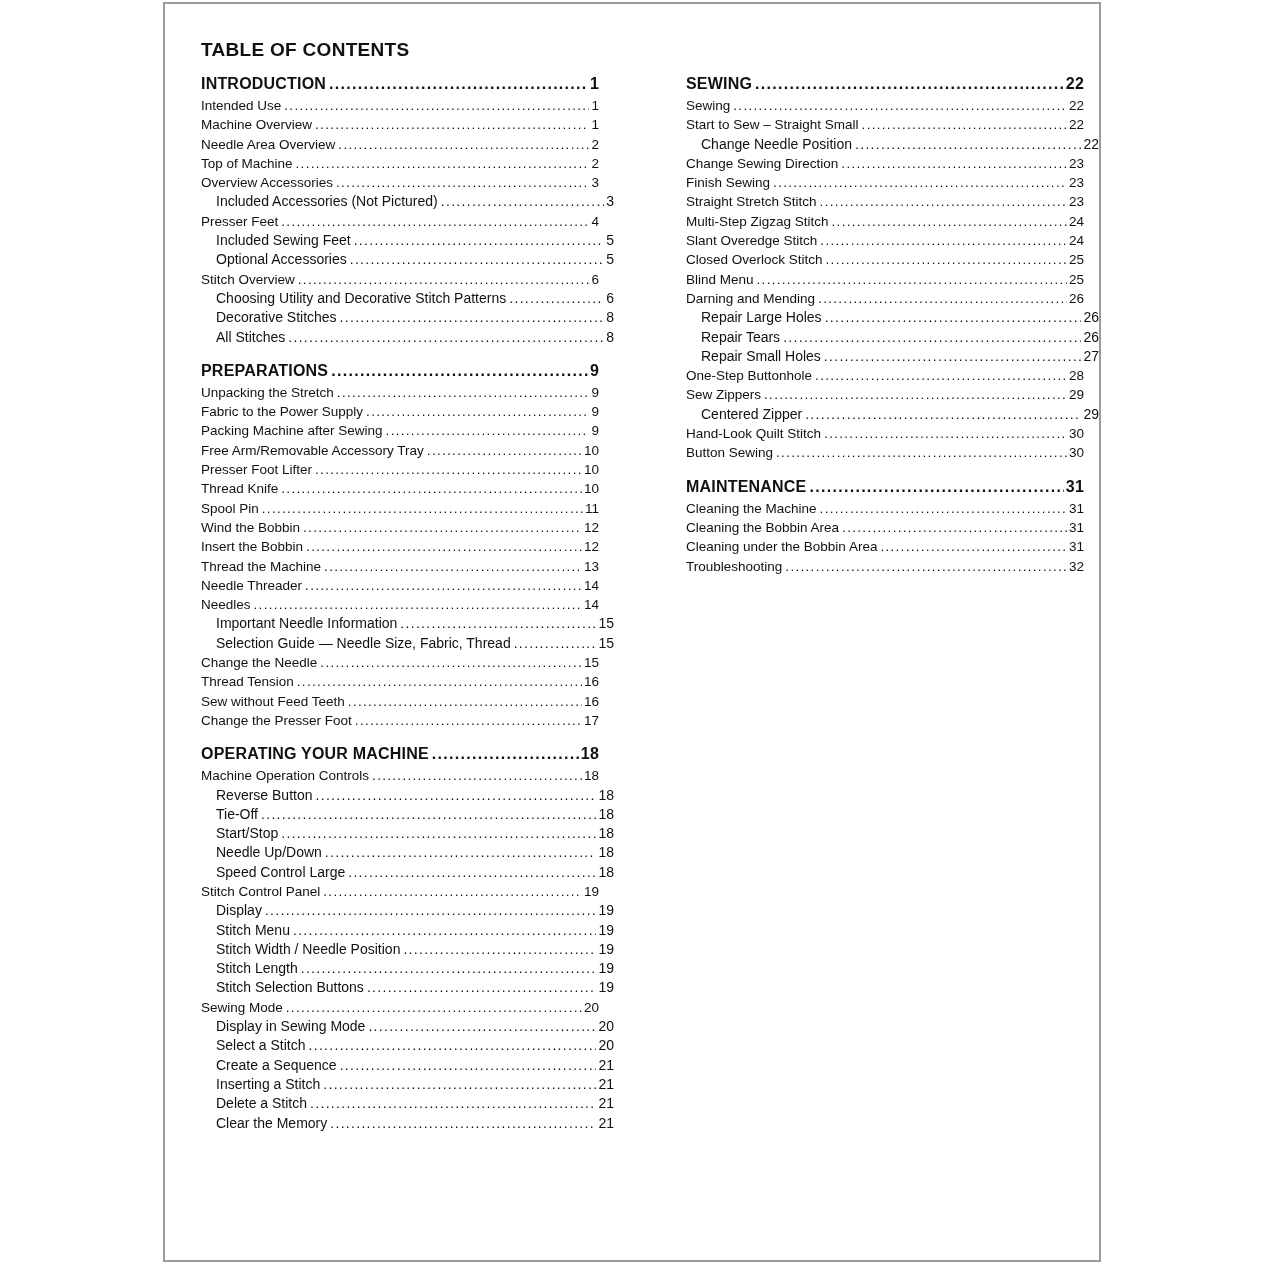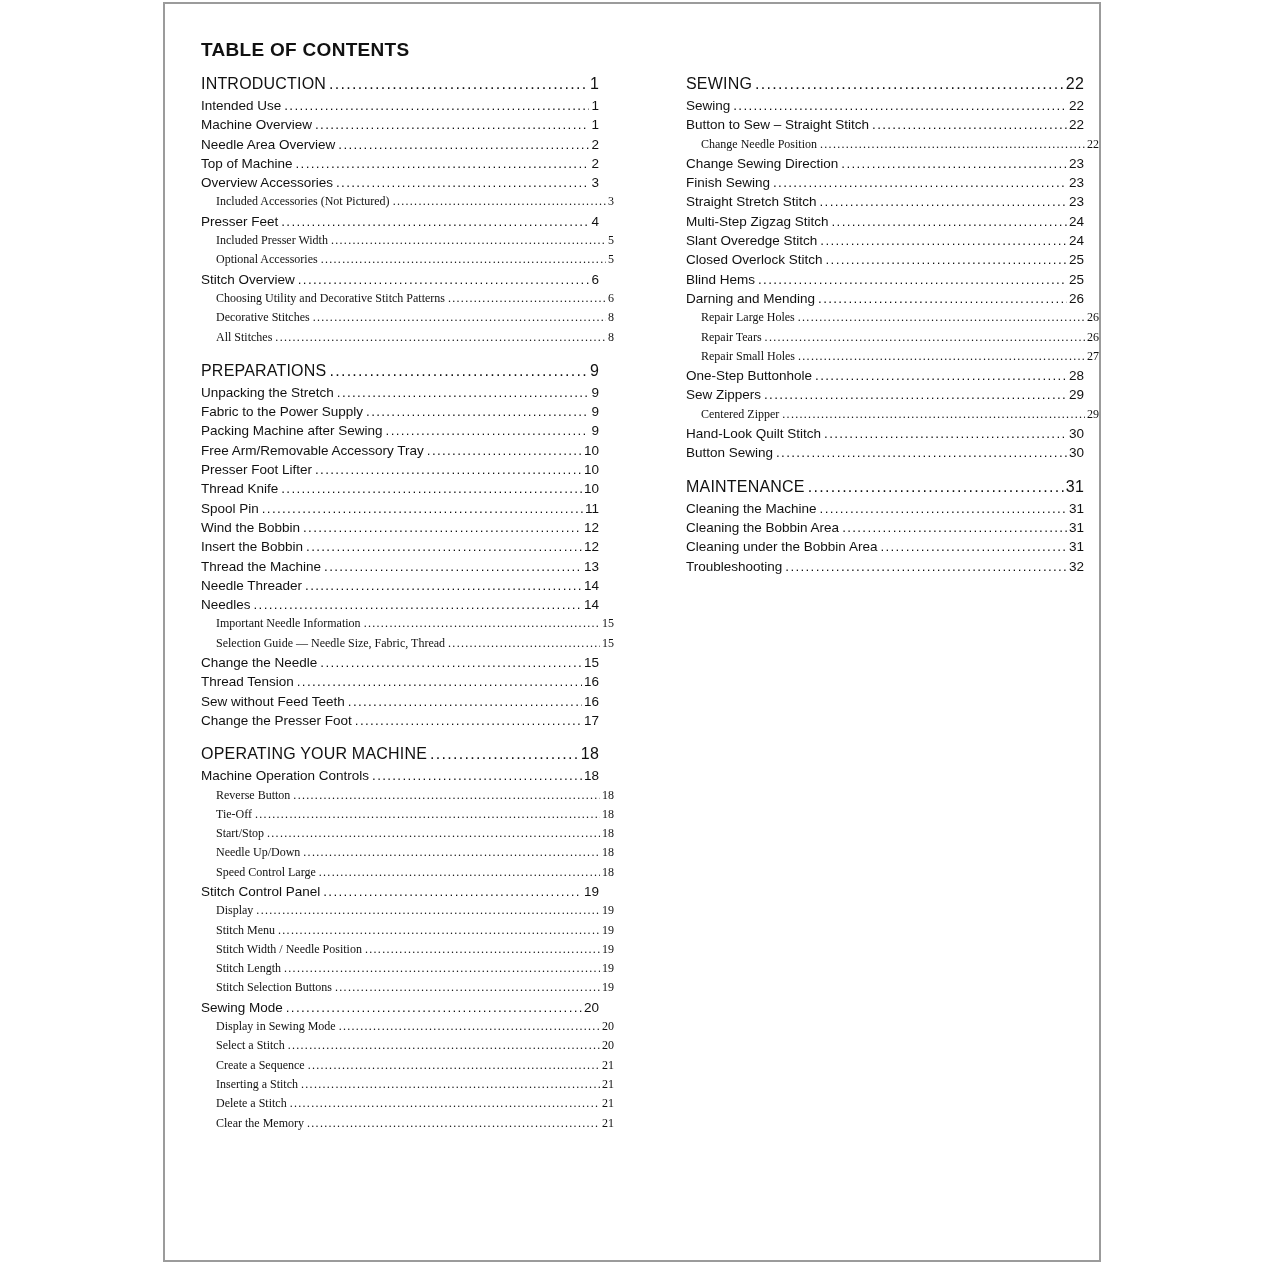--- a/index.html
+++ b/index.html
@@ -66,29 +66,29 @@
   .toc-row .leader::after {
     content: "..........................................................................................................................................................";
     letter-spacing: 1.3px;
   }
   .toc-row .pg {
     white-space: nowrap;
     flex: 0 0 auto;
   }
   .toc-row.heading {
     font-size: 16px;
-    font-weight: normal;
+    font-weight: bold;
     line-height: 24px;
     margin-top: 12px;
     letter-spacing: 0.2px;
   }
   .toc-row.lvl2 {
     padding-left: 15px;
-    font-family: Liberation Serif, serif;
-    font-size: 12px;
+    font-family: Liberation Sans, sans-serif;
+    font-size: 14px;
   }
 </style>
 </head>
 <body>
 
 <div class="page">
   <div class="cols">
     <div class="col col-left">
       <div class="toc-title">TABLE OF CONTENTS</div>
     <div class="toc-row heading">
@@ -125,21 +125,21 @@
           <span class="t">Included Accessories (Not Pictured)</span>
           <span class="leader"></span>
           <span class="pg">3</span>
         </div>
         <div class="toc-row lvl1">
           <span class="t">Presser Feet</span>
           <span class="leader"></span>
           <span class="pg">4</span>
         </div>
         <div class="toc-row lvl2">
-          <span class="t">Included Presser Width</span>
+          <span class="t">Included Sewing Feet</span>
           <span class="leader"></span>
           <span class="pg">5</span>
         </div>
         <div class="toc-row lvl2">
           <span class="t">Optional Accessories</span>
           <span class="leader"></span>
           <span class="pg">5</span>
         </div>
         <div class="toc-row lvl1">
           <span class="t">Stitch Overview</span>
@@ -362,21 +362,21 @@
           <span class="t">SEWING</span>
           <span class="leader"></span>
           <span class="pg">22</span>
         </div>
         <div class="toc-row lvl1">
           <span class="t">Sewing</span>
           <span class="leader"></span>
           <span class="pg">22</span>
         </div>
         <div class="toc-row lvl1">
-          <span class="t">Button to Sew – Straight Stitch</span>
+          <span class="t">Start to Sew – Straight Small</span>
           <span class="leader"></span>
           <span class="pg">22</span>
         </div>
         <div class="toc-row lvl2">
           <span class="t">Change Needle Position</span>
           <span class="leader"></span>
           <span class="pg">22</span>
         </div>
         <div class="toc-row lvl1">
           <span class="t">Change Sewing Direction</span>
@@ -402,21 +402,21 @@
           <span class="t">Slant Overedge Stitch</span>
           <span class="leader"></span>
           <span class="pg">24</span>
         </div>
         <div class="toc-row lvl1">
           <span class="t">Closed Overlock Stitch</span>
           <span class="leader"></span>
           <span class="pg">25</span>
         </div>
         <div class="toc-row lvl1">
-          <span class="t">Blind Hems</span>
+          <span class="t">Blind Menu</span>
           <span class="leader"></span>
           <span class="pg">25</span>
         </div>
         <div class="toc-row lvl1">
           <span class="t">Darning and Mending</span>
           <span class="leader"></span>
           <span class="pg">26</span>
         </div>
         <div class="toc-row lvl2">
           <span class="t">Repair Large Holes</span>

